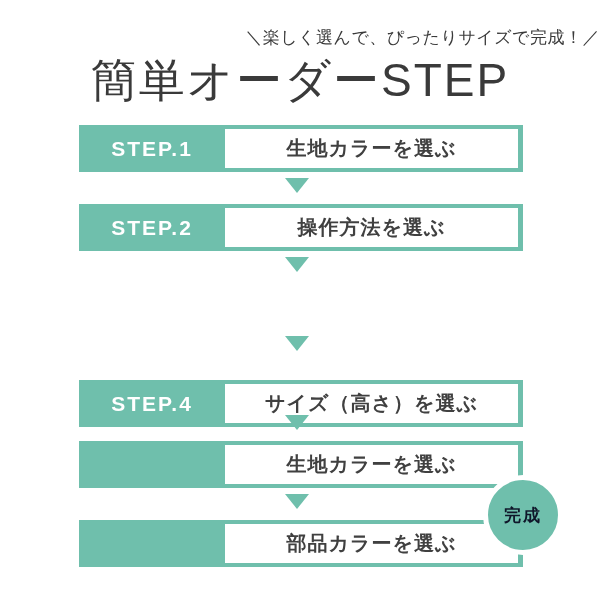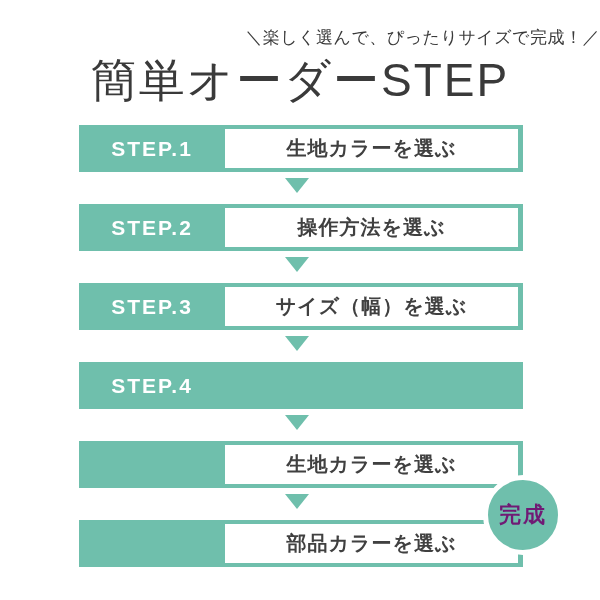--- a/index.html
+++ b/index.html
@@ -30,25 +30,25 @@
   }
   .down-arrow{
     position:absolute;left:285px;width:0;height:0;
     border-left:12px solid transparent;border-right:12px solid transparent;
     border-top:15px solid #6fbfac;
   }
   .done-circle{
     position:absolute;left:483px;top:475px;width:70px;height:70px;
     background:#6fbfac;border:5px solid #ffffff;border-radius:50%;
     display:flex;align-items:center;justify-content:center;
-    color:#701a75;font-size:22px;font-weight:bold;letter-spacing:2px;white-space:nowrap;
+    color:#0f172a;font-size:17px;font-weight:bold;letter-spacing:2px;white-space:nowrap;
     z-index:3;
   }
   
-  .r1{top:125px}.r2{top:204px}.r3{top:283px}.r4{top:362px}.r5{top:441px}.r6{top:520px}
+  .r1{top:125px}.r2{top:204px}.r3{top:283px}.r4{top:380px}.r5{top:441px}.r6{top:520px}
   .a1{top:178px}.a2{top:257px}.a3{top:336px}.a4{top:415px}.a5{top:494px}
 </style>
 </head>
 <body>
 
 <div class="canvas">
 
   <div class="tagline">＼楽しく選んで、ぴったりサイズで完成！／</div>
   <div class="title">簡単オーダーSTEP</div>
 
@@ -57,28 +57,25 @@
     <div class="step-desc">生地カラーを選ぶ</div>
   </div>
   <div class="down-arrow a1"></div>
 
   <div class="step-row r2">
     <div class="step-num">STEP.2</div>
     <div class="step-desc">操作方法を選ぶ</div>
   </div>
   <div class="down-arrow a2"></div>
 
-  <div class="step-row r3">
-    <div class="step-num">STEP.3</div>
-    <div class="step-desc">サイズ（幅）を選ぶ</div>
-  </div>
   <div class="down-arrow a3"></div>
 
   <div class="step-row r4">
     <div class="step-num">STEP.4</div>
+    <div class="step-desc">サイズ（高さ）を選ぶ</div>
   </div>
   <div class="down-arrow a4"></div>
 
   <div class="step-row r5">
     <div class="step-desc">生地カラーを選ぶ</div>
   </div>
   <div class="down-arrow a5"></div>
 
   <div class="step-row r6">
     <div class="step-desc">部品カラーを選ぶ</div>

